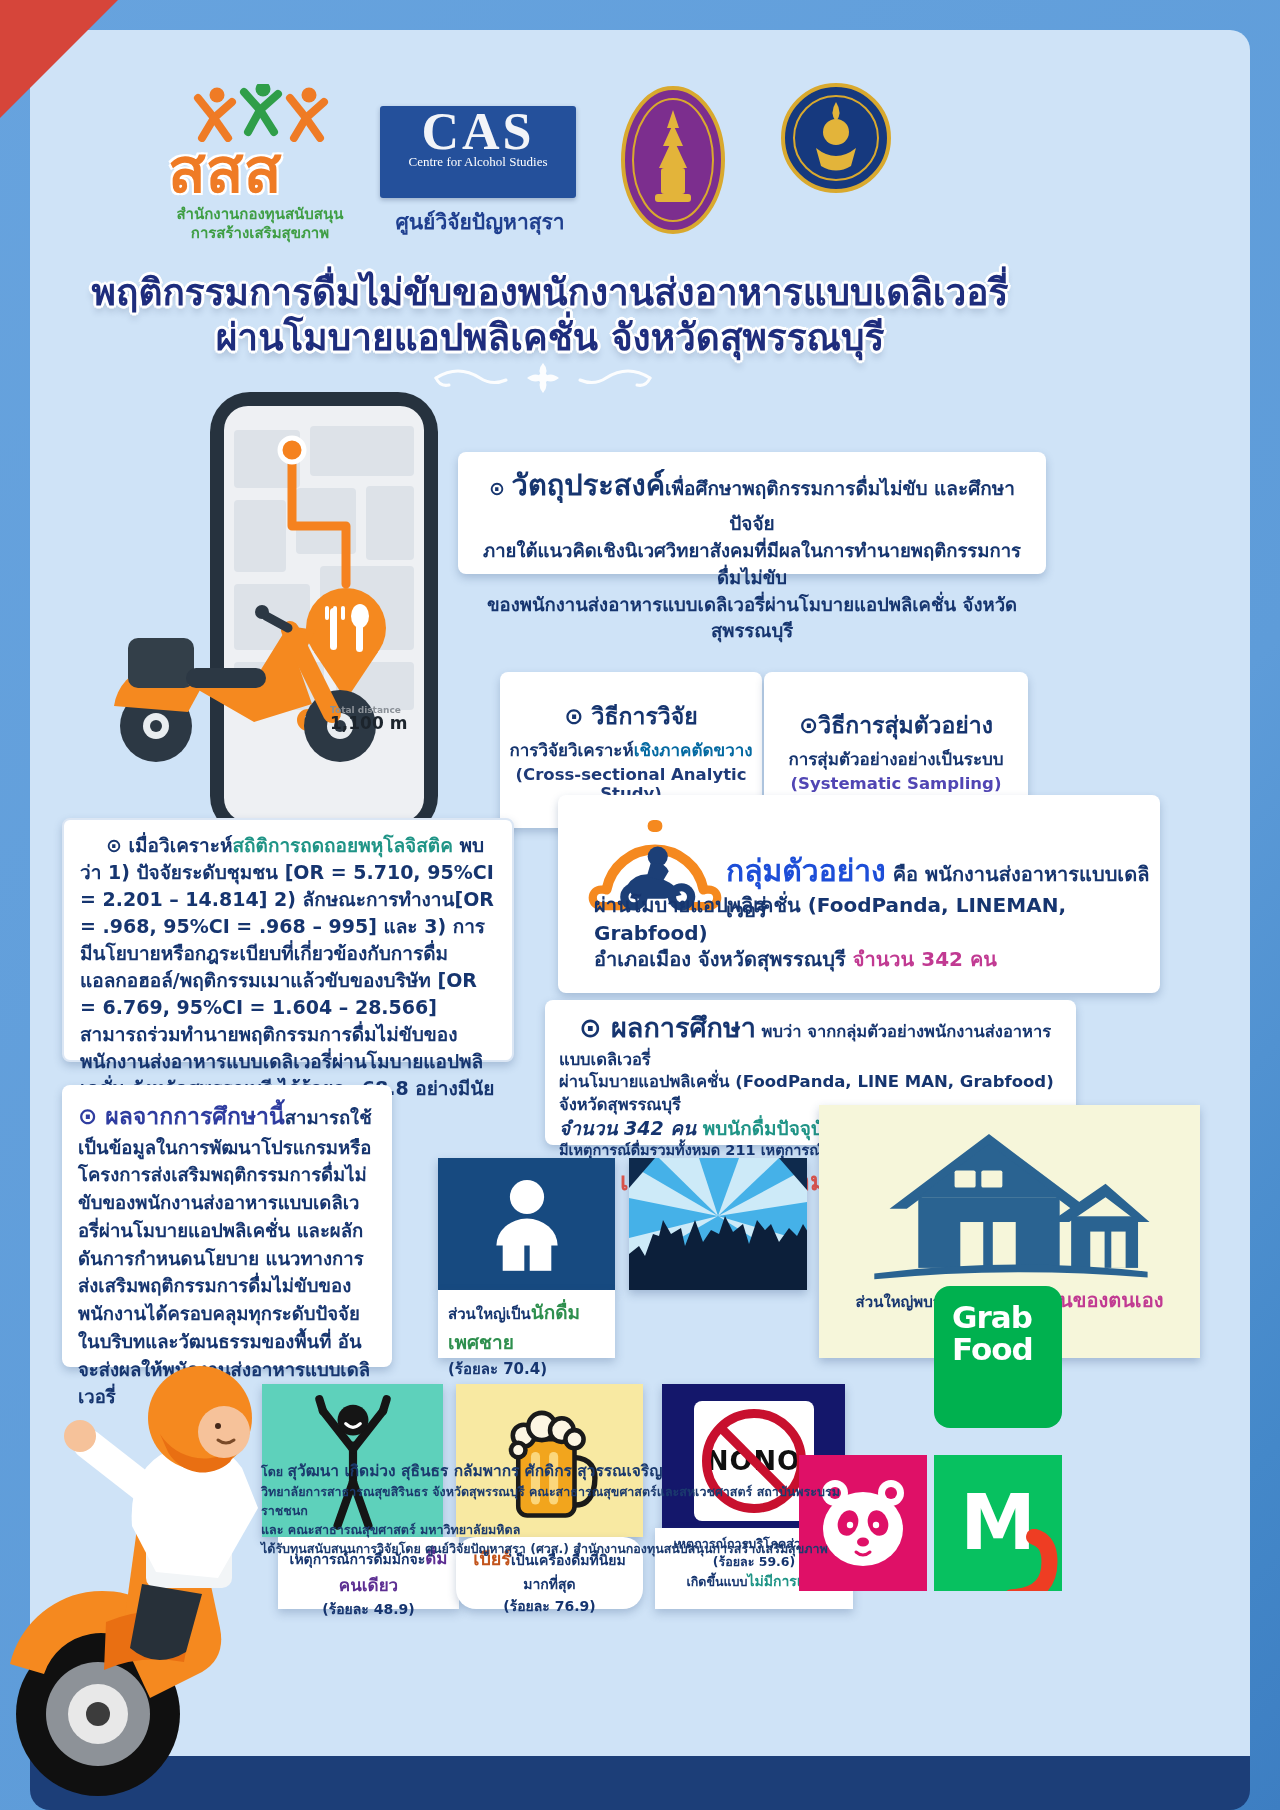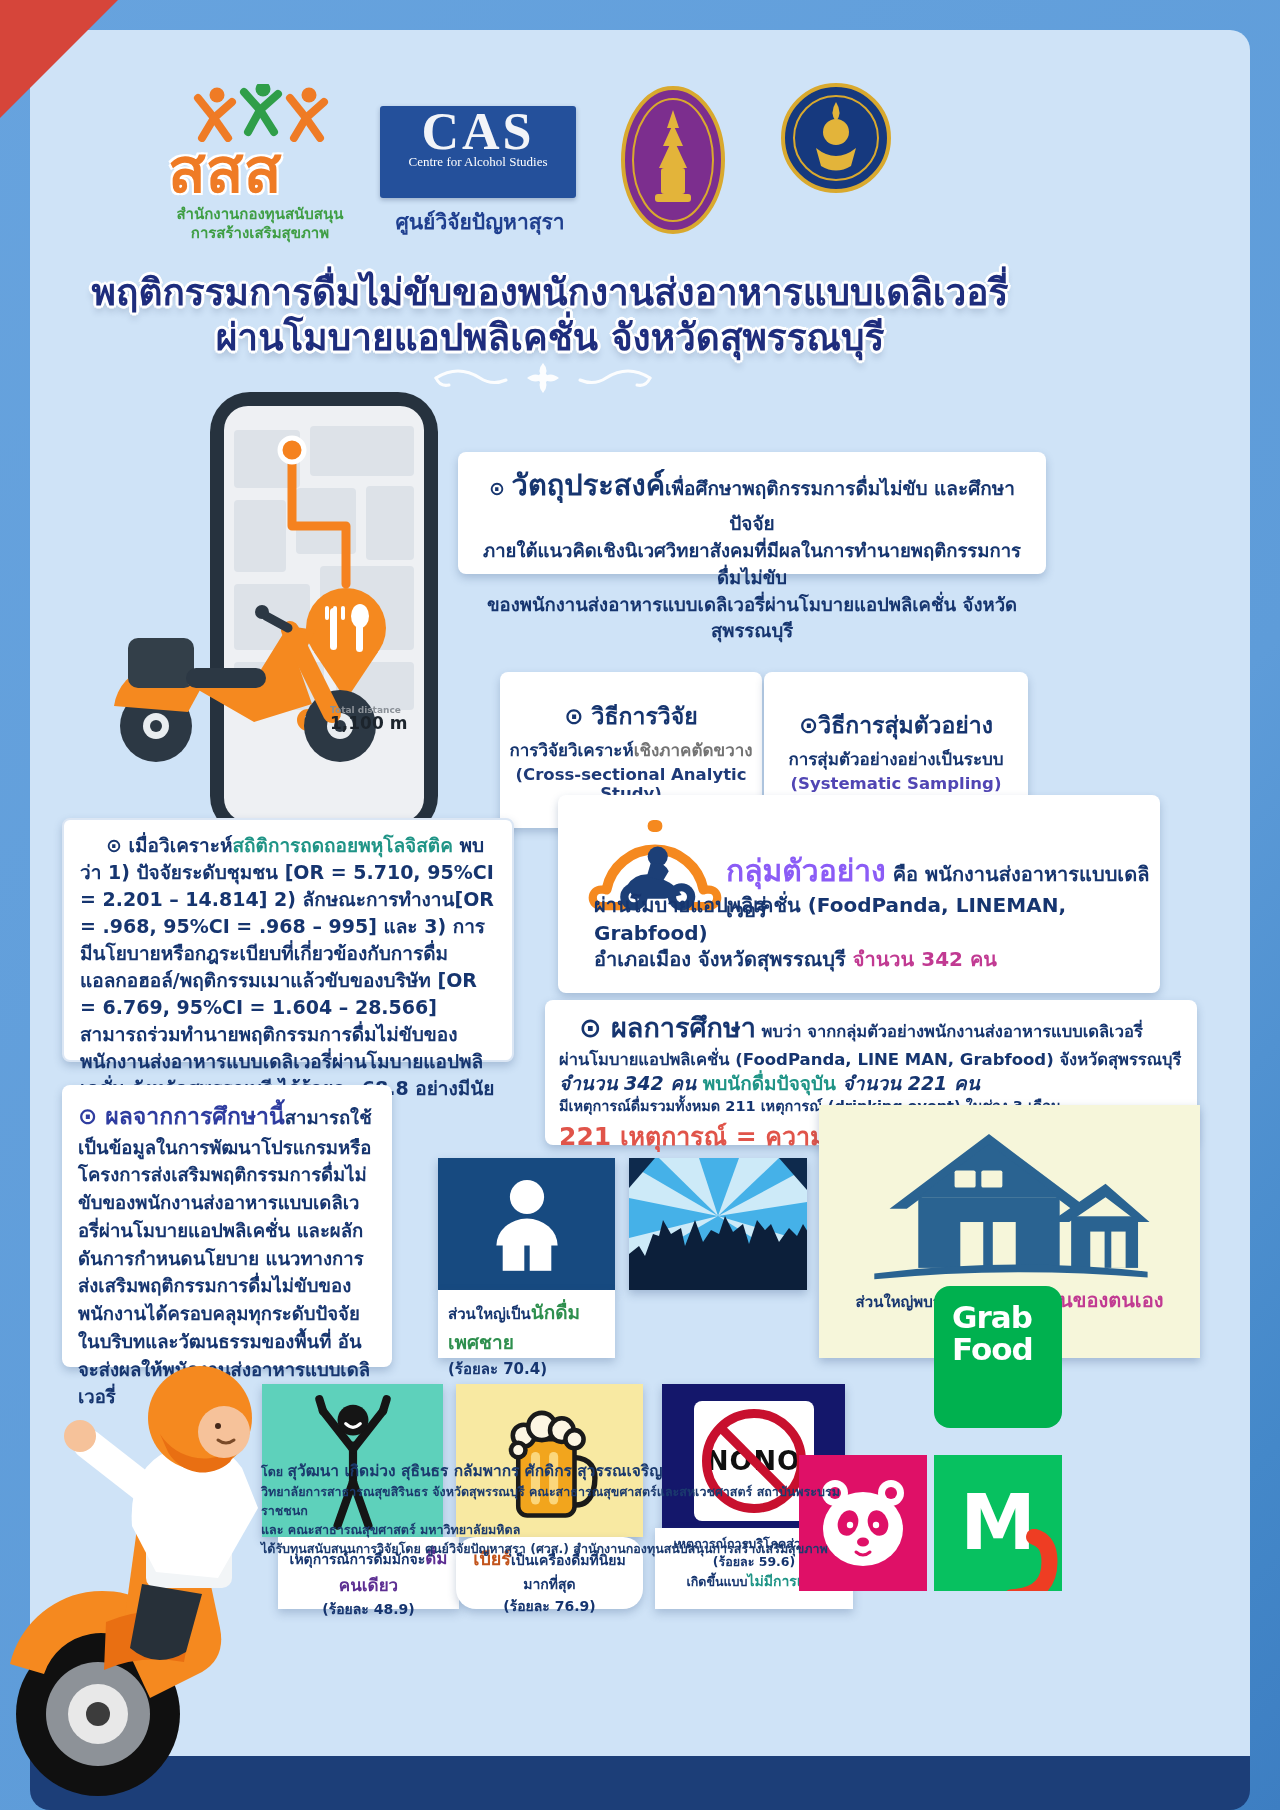--- a/index.html
+++ b/index.html
@@ -26,24 +26,24 @@
     color:#f2f4f8;line-height:1.0;letter-spacing:3px;}
   .cas-sub{font-family:"Liberation Serif","DejaVu Serif",serif;font-size:13px;color:#fff;margin-top:-4px;}
   .cas-thai{font-size:21px;font-weight:bold;color:#1f3f8f;text-align:center;margin-top:7px;}
   .obj-line1{font-size:19px;font-weight:bold;color:#16356f;}
   .obj-h{font-size:29px;}
   .obj-body{font-size:18.5px;font-weight:bold;color:#16356f;line-height:1.45;text-align:center;}
   .meth{display:flex;flex-direction:column;justify-content:center;text-align:center;padding:20px 8px;}
   .meth-h{font-size:23px;font-weight:bold;color:#16356f;}
   .meth-t{font-size:17px;font-weight:bold;color:#16356f;margin-top:2px;}
   .meth-e{font-size:16.5px;font-weight:bold;color:#1e3a78;margin-top:2px;}
-  .red-hl{color:#737373;} .teal-hl{color:#1f9486;} .mag-hl{color:#c13a92;}
+  .red-hl{color:#0369a1;} .teal-hl{color:#1f9486;} .mag-hl{color:#c13a92;}
   .grn-hl{color:#2e8f4e;} .pur-hl{color:#5c2e92;} .ora-hl{color:#bf6a1f;}
   .reg-text{font-size:19px;font-weight:bold;color:#16356f;line-height:1.42;text-indent:26px;}
-  .samp-h{font-size:30px;font-weight:bold;color:#8b5cf6;}
+  .samp-h{font-size:30px;font-weight:bold;color:#1d4ed8;}
   .samp-t{font-size:20px;font-weight:bold;color:#16356f;}
   .res-h{font-size:27px;font-weight:bold;color:#16356f;}
   .res-t{font-size:16.5px;font-weight:bold;color:#16356f;line-height:1.35;}
   .res-it{font-style:italic;font-size:19px;}
   .res-red{font-size:25px;font-weight:bold;color:#e0544a;}
   .imp-h{font-size:23px;font-weight:bold;color:#2f3da0;}
   .imp-b{font-size:18.5px;font-weight:bold;color:#16356f;line-height:1.5;}
   .card-img{position:absolute;display:flex;align-items:center;justify-content:center;
     box-shadow:0 4px 9px rgba(40,70,120,.28);}
   .cap{position:absolute;background:#fff;box-shadow:0 4px 9px rgba(40,70,120,.25);
@@ -260,21 +260,21 @@
     </svg>
     <div class="abs" style="left:168px;top:52px;">
       <span class="samp-h">กลุ่มตัวอย่าง</span><span class="samp-t"> คือ พนักงานส่งอาหารแบบเดลิเวอรี่</span>
     </div>
     <div class="abs samp-t" style="left:36px;top:94px;">ผ่านโมบายแอปพลิเคชั่น (FoodPanda, LINEMAN, Grabfood)</div>
     <div class="abs samp-t" style="left:36px;top:148px;">
       <span>อำเภอเมือง จังหวัดสุพรรณบุรี </span><span class="mag-hl">จำนวน 342 คน</span>
     </div>
   </div>
 
-  <div class="box" style="left:545px;top:1000px;width:652px;height:145px;padding:6px 14px;box-sizing:border-box;">
+  <div class="box" style="left:545px;top:1000px;width:531px;height:145px;padding:6px 14px;box-sizing:border-box;">
     <div style="text-indent:20px;">
       <span class="res-h">⊙ </span><span class="res-h">ผลการศึกษา</span><span class="res-t"> พบว่า จากกลุ่มตัวอย่างพนักงานส่งอาหารแบบเดลิเวอรี่</span>
     </div>
     <div class="res-t">ผ่านโมบายแอปพลิเคชั่น (FoodPanda, LINE MAN, Grabfood) จังหวัดสุพรรณบุรี</div>
     <div class="res-t">
       <span class="res-it">จำนวน 342 คน </span><span class="teal-hl" style="font-size:19px;">พบนักดื่มปัจจุบัน</span><span class="res-it"> จำนวน 221 คน</span>
     </div>
     <div class="res-t" style="font-size:14.5px;">มีเหตุการณ์ดื่มรวมทั้งหมด 211 เหตุการณ์ (drinking event) ในช่วง 3 เดือน</div>
     <div class="res-red">221 เหตุการณ์ = ความเสี่ยงต่ำทั้งหมด</div>
   </div>

